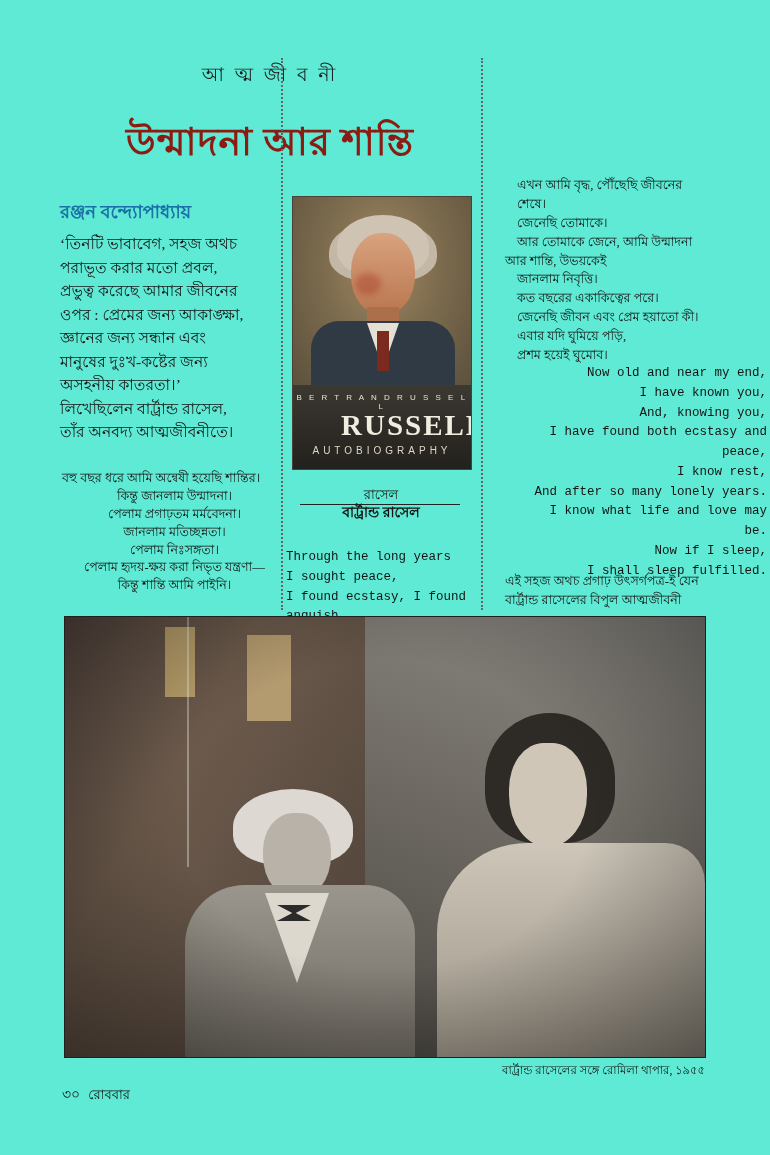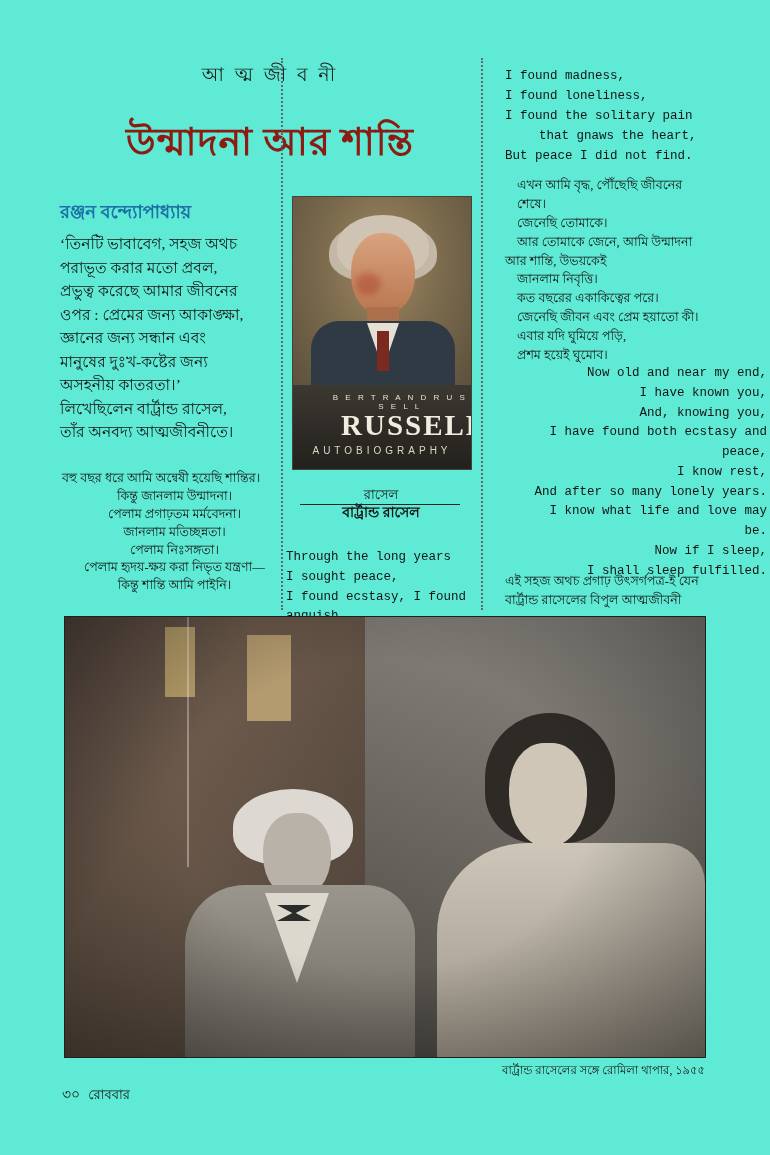--- a/index.html
+++ b/index.html
@@ -155,21 +155,20 @@
     background: linear-gradient(#3c3832, #23211d);
   }
   .portrait .pname {
     position: absolute;
     left: 0; right: 0; top: 196px;
     text-align: center;
     font-family: "Liberation Sans", sans-serif;
     font-size: 8px;
     letter-spacing: 2.5px;
     color: #e8e2d2;
-    padding-left: 36px;
   }
   .portrait .ptitle {
     position: absolute;
     left: 0; right: 0; top: 212px;
     text-align: center;
     font-family: "Liberation Serif", serif;
     font-size: 29px;
     font-weight: bold;
     letter-spacing: 2px;
     color: #f0ece0;
@@ -421,27 +420,20 @@
     <div class="strong">বার্ট্রান্ড রাসেল</div>
   </div>
   <div class="caption-rule"></div>
 
   <div class="eng-center">
       <div>Through the long years</div>
       <div>I sought peace,</div>
       <div>I found ecstasy, I found anguish,</div>
     </div>
 
-  <div class="eng-top">
-      <div>I found madness,</div>
-      <div>I found loneliness,</div>
-      <div>I found the solitary pain</div>
-      <div class="ind">that gnaws the heart,</div>
-      <div>But peace I did not find.</div>
-    </div>
   <div class="bangla-right">
       <div class="ind">এখন আমি বৃদ্ধ, পৌঁছেছি জীবনের</div>
       <div class="ind">শেষে।</div>
       <div class="ind">জেনেছি তোমাকে।</div>
       <div class="ind">আর তোমাকে জেনে, আমি উন্মাদনা</div>
       <div>আর শান্তি, উভয়কেই</div>
       <div class="ind">জানলাম নিবৃত্তি।</div>
       <div class="ind">কত বছরের একাকিত্বের পরে।</div>
       <div class="ind">জেনেছি জীবন এবং প্রেম হয়াতো কী।</div>
       <div class="ind">এবার যদি ঘুমিয়ে পড়ি,</div>

